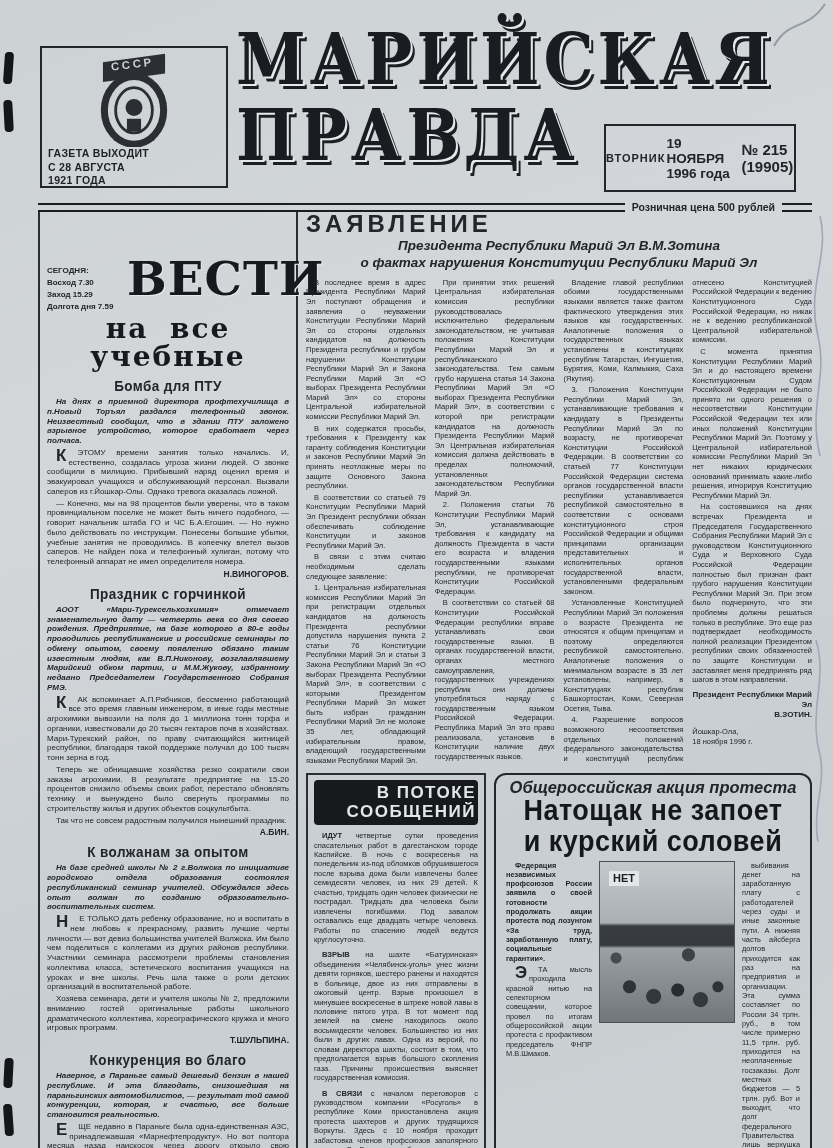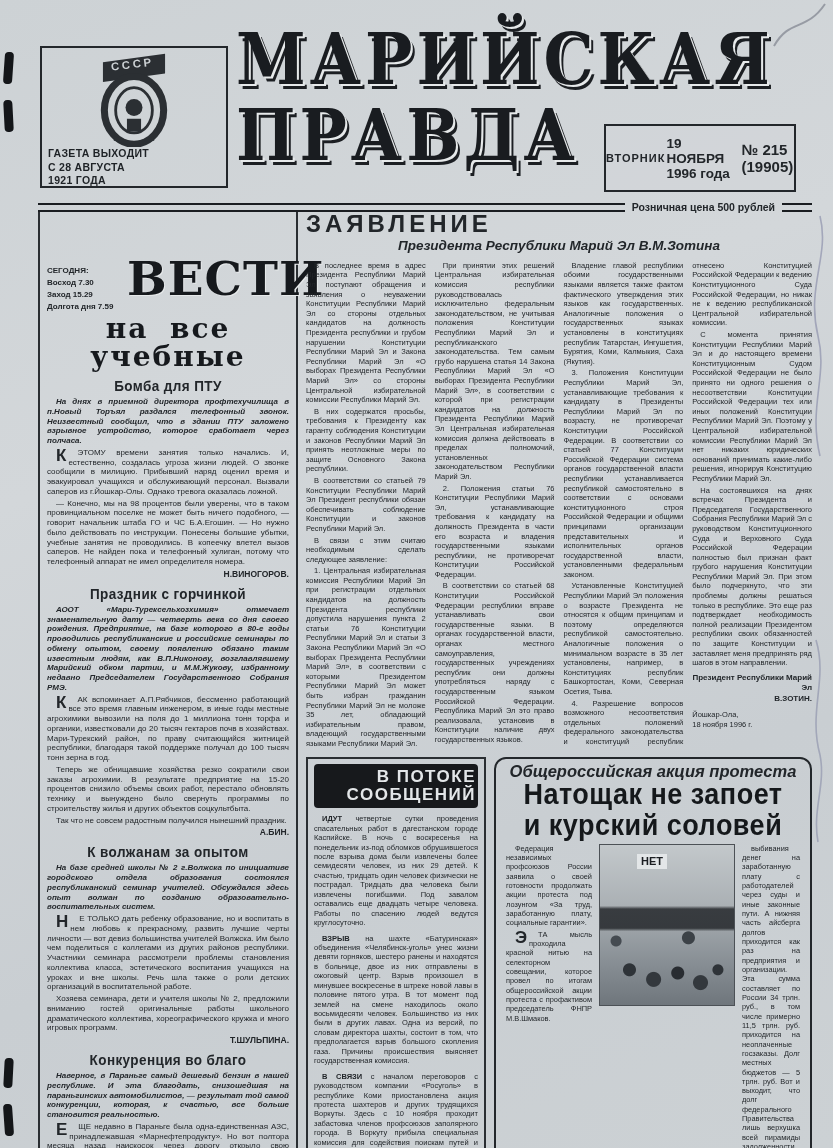--- a/index.html
+++ b/index.html
@@ -64,35 +64,35 @@
   .nf-head{background:#17191c;color:#e3e6e8;text-align:right;font-weight:bold;font-size:17px;
            line-height:1.08;letter-spacing:1.5px;padding:4px 2px;border-radius:4px;}
   .nf p{font-size:7.5px;line-height:1.26;margin:6px 0;text-indent:8px;}
   .pr{flex:1;margin-left:8px;border:2px solid #23272b;border-radius:12px;padding:3px 10px 8px;min-width:0;}
   .pr-label{text-align:center;font-weight:bold;font-style:italic;font-size:16.5px;margin:0 0 2px;}
   .pr-head{text-align:center;font-weight:bold;font-size:27px;line-height:1.02;letter-spacing:.5px;
            transform:scaleY(1.1);margin:2px 0 6px;color:#15181b;}
   .pr-row{display:flex;gap:7px;}
   .pr-colA{width:86px;flex:none;}
   .pr-colA p,.pr-colC p{font-size:7.4px;line-height:1.26;}
-  .pr-colA .b1{font-weight:normal;}
+  .pr-colA .b1{font-weight:bold;}
   .pr-colC{flex:1;min-width:0;}
   .photo{width:134px;height:160px;flex:none;position:relative;border:1px solid #4c5156;
          background:
            radial-gradient(circle at 22% 78%, #2e3338 0 6px, rgba(0,0,0,0) 7px),
            radial-gradient(circle at 40% 84%, #33383d 0 7px, rgba(0,0,0,0) 8px),
            radial-gradient(circle at 58% 80%, #282c31 0 6px, rgba(0,0,0,0) 7px),
            radial-gradient(circle at 75% 86%, #33383d 0 7px, rgba(0,0,0,0) 8px),
            radial-gradient(circle at 88% 78%, #2e3338 0 5px, rgba(0,0,0,0) 6px),
            radial-gradient(circle at 12% 60%, #454b51 0 5px, rgba(0,0,0,0) 6px),
            radial-gradient(circle at 66% 58%, #3c4247 0 6px, rgba(0,0,0,0) 7px),
            linear-gradient(180deg, rgba(0,0,0,0) 38%, rgba(28,31,35,.8) 40% 52%, rgba(0,0,0,0) 54%),
            linear-gradient(180deg,#c3c8cb 0%,#a9afb3 40%,#868d93 75%,#6f767c 100%);}
   .placard{position:absolute;top:9px;left:9px;background:#e3e6e8;color:#1b1e22;font-weight:bold;
-           font-size:11px;padding:0 4px;line-height:1.4;margin-left:28px;}
+           font-size:11px;padding:0 4px;line-height:1.4;}
 </style>
 </head>
 <body>
 
 <div class="page">
 
   <div class="punch" style="top:52px;height:32px;transform:rotate(4deg);"></div>
   <div class="punch" style="top:100px;height:32px;transform:rotate(-3deg);"></div>
   <div class="punch" style="top:1058px;height:30px;transform:rotate(3deg);"></div>
   <div class="punch" style="top:1104px;height:32px;transform:rotate(-4deg);"></div>
@@ -184,20 +184,21 @@
 
       </article>
 
     </section>
 
     <section class="main-col">
 
       <article>
         <h1 class="stmt-title">ЗАЯВЛЕНИЕ</h1>
         <h2 class="stmt-sub">Президента Республики Марий Эл В.М.Зотина</h2>
+        <h2 class="stmt-sub">о фактах нарушения Конституции Республики Марий Эл</h2>
         <div class="stmt-cols">
           <p>В последнее время в адрес Президента Республики Марий Эл поступают обращения и заявления о неуважении Конституции Республики Марий Эл со стороны отдельных кандидатов на должность Президента республики и грубом нарушении Конституции Республики Марий Эл и Закона Республики Марий Эл «О выборах Президента Республики Марий Эл» со стороны Центральной избирательной комиссии Республики Марий Эл.</p>
           <p>В них содержатся просьбы, требования к Президенту как гаранту соблюдения Конституции и законов Республики Марий Эл принять неотложные меры по защите Основного Закона республики.</p>
           <p>В соответствии со статьей 79 Конституции Республики Марий Эл Президент республики обязан обеспечивать соблюдение Конституции и законов Республики Марий Эл.</p>
           <p>В связи с этим считаю необходимым сделать следующее заявление:</p>
           <p>1. Центральная избирательная комиссия Республики Марий Эл при регистрации отдельных кандидатов на должность Президента республики допустила нарушения пункта 2 статьи 76 Конституции Республики Марий Эл и статьи 3 Закона Республики Марий Эл «О выборах Президента Республики Марий Эл», в соответствии с которыми Президентом Республики Марий Эл может быть избран гражданин Республики Марий Эл не моложе 35 лет, обладающий избирательным правом, владеющий государственными языками Республики Марий Эл.</p>
           <p>При принятии этих решений Центральная избирательная комиссия республики руководствовалась исключительно федеральным законодательством, не учитывая положения Конституции Республики Марий Эл и республиканского законодательства. Тем самым грубо нарушена статья 14 Закона Республики Марий Эл «О выборах Президента Республики Марий Эл», в соответствии с которой при регистрации кандидатов на должность Президента Республики Марий Эл Центральная избирательная комиссия должна действовать в пределах полномочий, установленных законодательством Республики Марий Эл.</p>
           <p>2. Положения статьи 76 Конституции Республики Марий Эл, устанавливающие требования к кандидату на должность Президента в части его возраста и владения государственными языками республики, не противоречат Конституции Российской Федерации.</p>
           <p>В соответствии со статьей 68 Конституции Российской Федерации республики вправе устанавливать свои государственные языки. В органах государственной власти, органах местного самоуправления, государственных учреждениях республик они должны употребляться наряду с государственным языком Российской Федерации. Республика Марий Эл это право реализовала, установив в Конституции наличие двух государственных языков.</p>
           <p>Владение главой республики обоими государственными языками является также фактом фактического утверждения этих языков как государственных. Аналогичные положения о государственных языках установлены в конституциях республик Татарстан, Ингушетия, Бурятия, Коми, Калмыкия, Саха (Якутия).</p>

